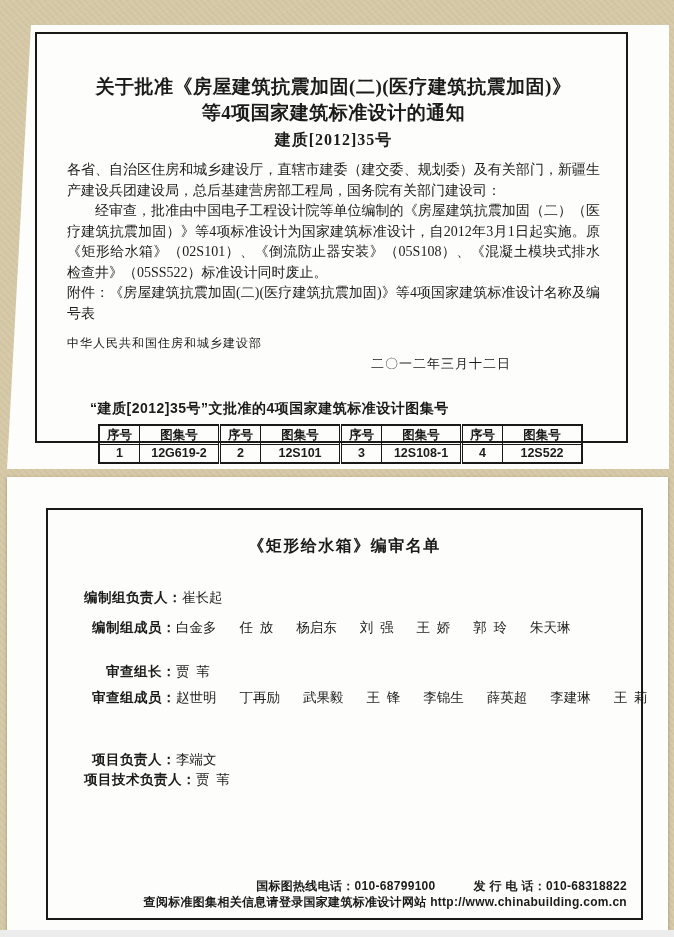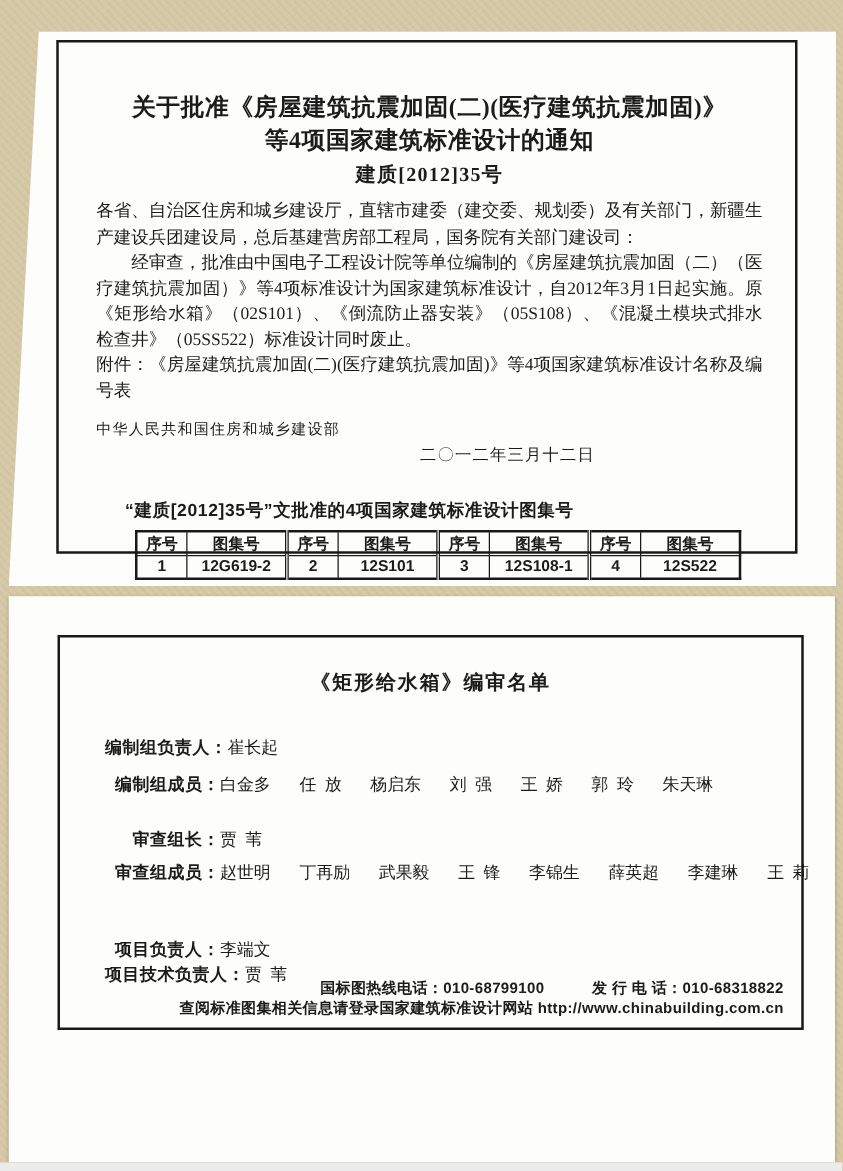--- a/index.html
+++ b/index.html
@@ -20,42 +20,42 @@
   .bottom-strip{
     position:absolute;left:0;right:0;bottom:0;height:7px;background:#ececec;
   }
 
   .page{position:absolute;background:#fdfdfb;box-shadow:0 1px 3px rgba(60,45,20,.35);}
   .page1{left:5px;top:25px;width:664px;height:444px;
     clip-path:polygon(26px 0, 664px 0, 664px 444px, 2px 444px);}
   .page2{left:7px;top:477px;width:661px;height:453px;}
 
   .frame{position:absolute;border:2px solid #191919;box-sizing:border-box;background:#fdfdfb;}
-  .frame1{left:40px;top:7px;width:593px;height:411px;}
-  .frame2{left:39px;top:31px;width:597px;height:316px;}
+  .frame1{left:30px;top:7px;width:593px;height:411px;}
+  .frame2{left:39px;top:31px;width:597px;height:412px;}
 
   
   .doc-body{position:absolute;inset:0;padding:40px 26px 0 30px;}
   .doc-title{
     text-align:center;font-weight:bold;font-size:19px;line-height:26px;
     letter-spacing:.5px;
   }
   .doc-number{
     text-align:center;font-size:16px;font-weight:600;letter-spacing:1px;margin-top:4px;
   }
   .doc-paragraphs{margin-top:9px;font-size:14px;line-height:20.5px;text-align:justify;}
   .doc-paragraphs p{margin:0;}
   .doc-paragraphs p.indent{text-indent:2em;}
   .doc-signature{
     margin-top:11px;text-align:left;padding-right:50px;
     font-family:"Liberation Sans","DejaVu Sans",sans-serif;
     font-weight:normal;font-size:12px;letter-spacing:1px;
   }
   .doc-date{
-    width:230px;margin:3px 44px 0 auto;font-size:13px;letter-spacing:1px;
+    width:230px;margin:3px 44px 0 auto;text-align:center;font-size:13px;letter-spacing:1px;
   }
   .table-caption{
     margin:27px 0 0 23px;
     font-family:"Liberation Sans","DejaVu Sans",sans-serif;
     font-weight:bold;font-size:14px;letter-spacing:.5px;
   }
   table.std-table{
     margin:6px 0 0 31px;border-collapse:collapse;table-layout:fixed;
     font-family:"Liberation Sans","DejaVu Sans",sans-serif;
     font-weight:bold;font-size:12.5px;

